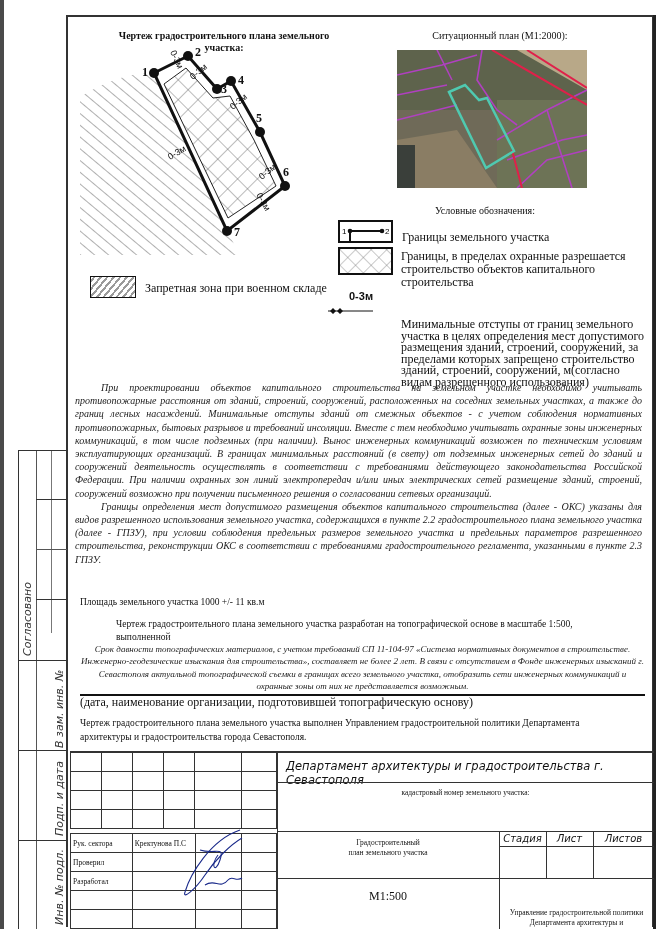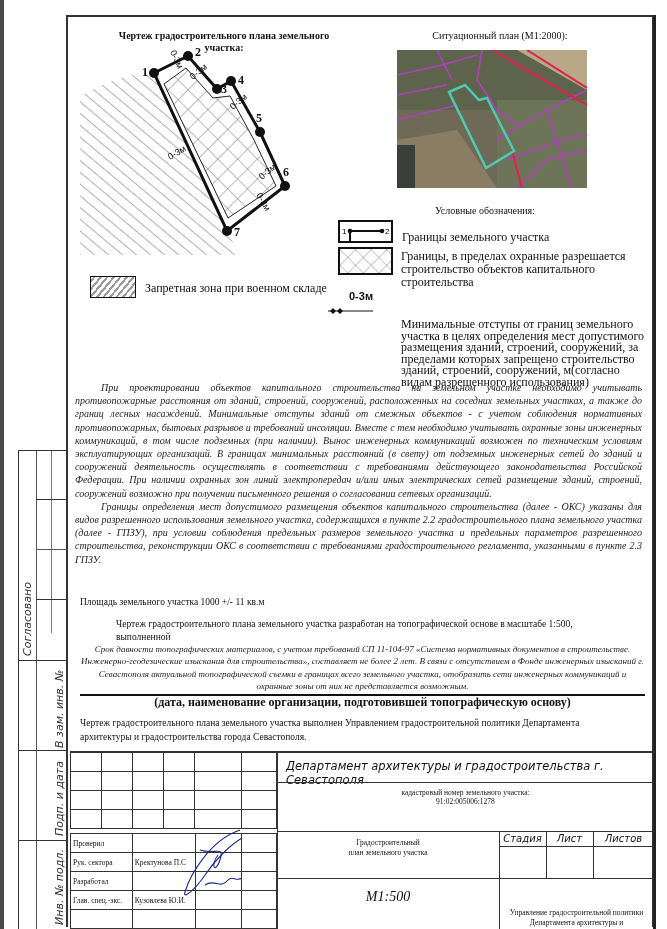--- a/index.html
+++ b/index.html
@@ -143,21 +143,21 @@
 
 <div class="abs para" style="left:75px;top:381px;width:567px;">
   <p>При проектировании объектов капитального строительства на земельном участке необходимо учитывать противопожарные расстояния от зданий, строений, сооружений, расположенных на соседних земельных участках, а также до границ лесных насаждений. Минимальные отступы зданий от смежных объектов - с учетом соблюдения нормативных противопожарных, бытовых разрывов и требований инсоляции. Вместе с тем необходимо учитывать охранные зоны инженерных коммуникаций, в том числе подземных (при наличии). Вынос инженерных коммуникаций возможен по техническим условиям эксплуатирующих организаций. В границах минимальных расстояний (в свету) от подземных инженерных сетей до зданий и сооружений деятельность осуществлять в соответствии с требованиями действующего законодательства Российской Федерации. При наличии охранных зон линий электропередач и/или иных электрических сетей размещение зданий, строений, сооружений возможно при получении письменного решения о согласовании сетевых организаций.</p>
   <p>Границы определения мест допустимого размещения объектов капитального строительства (далее - ОКС) указаны для видов разрешенного использования земельного участка, содержащихся в пункте 2.2 градостроительного плана земельного участка (далее - ГПЗУ), при условии соблюдения предельных размеров земельного участка и предельных параметров разрешенного строительства, реконструкции ОКС в соответствии с требованиями градостроительного регламента, указанными в пункте 2.3 ГПЗУ.</p>
 </div>
 
 <div class="abs t9" style="left:80px;top:597px;font-size:9.5px;">Площадь земельного участка 1000 +/- 11 кв.м</div>
 <div class="abs t9" style="left:80px;top:618px;width:480px;font-size:9.5px;line-height:13px;margin-left:36px;">Чертеж градостроительного плана земельного участка разработан на топографической основе в масштабе 1:500, выполненной</div>
 <div class="abs" style="left:80px;top:643px;width:565px;font-size:9px;line-height:12.3px;font-style:italic;text-align:center;color:#222;">Срок давности топографических материалов, с учетом требований СП 11-104-97 «Система нормативных документов в строительстве. Инженерно-геодезические изыскания для строительства», составляет не более 2 лет. В связи с отсутствием в Фонде инженерных изысканий г. Севастополя актуальной топографической съемки в границах всего земельного участка, отобразить сети инженерных коммуникаций и охранные зоны от них не представляется возможным.</div>
 <div class="abs" style="left:80px;top:694px;width:565px;height:0;border-top:2px solid #111;"></div>
-<div class="abs t9" style="left:80px;top:697px;width:565px;text-align:center;font-weight:bold;">(дата, наименование организации, подготовившей топографическую основу)</div>
+<div class="abs t9" style="left:80px;top:697px;width:565px;">(дата, наименование организации, подготовившей топографическую основу)</div>
 <div class="abs t9" style="left:80px;top:716px;width:520px;font-size:9.5px;line-height:14px;">Чертеж градостроительного плана земельного участка выполнен Управлением градостроительной политики Департамента архитектуры и градостроительства города Севастополя.</div>
 
 <div class="abs" style="left:18px;top:450px;width:48px;height:479px;border-left:1px solid #333;border-top:1px solid #333;box-sizing:border-box;">
   <div class="abs" style="left:17px;top:0;width:0;height:479px;border-left:1px solid #555;"></div>
   <div class="abs" style="left:32px;top:0;width:0;height:182px;border-left:1px solid #777;"></div>
   <div class="abs" style="left:17px;top:48px;width:31px;border-top:1px solid #333;"></div>
   <div class="abs" style="left:17px;top:98px;width:31px;border-top:1px solid #555;"></div>
   <div class="abs" style="left:17px;top:148px;width:31px;border-top:1px solid #333;"></div>
   <div class="abs" style="left:0;top:209px;width:48px;border-top:1px solid #333;"></div>
   <div class="abs" style="left:0;top:299px;width:48px;border-top:1px solid #333;"></div>
@@ -203,40 +203,34 @@
         <td></td>
         <td></td>
         <td></td>
       </tr>
 </tbody>
   </table>
 
 <table class="grid" style="left:70px;top:833px;width:207px;">
   <tbody>
       <tr>
+        <td>Рук. сектора</td>
+        <td>Кректунова П.С</td>
+        <td></td>
+        <td></td>
+      </tr>
+  <tr>
         <td style="width:62px">Проверил</td>
         <td style="width:63px"></td>
         <td style="width:47px"></td>
         <td style="width:35px"></td>
       </tr>
   <tr>
-        <td>Рук. сектора</td>
-        <td>Кректунова П.С</td>
-        <td></td>
-        <td></td>
-      </tr>
-  <tr>
         <td>Разработал</td>
         <td></td>
-        <td></td>
-        <td></td>
-      </tr>
-  <tr>
-        <td>Глав. спец.-экс.</td>
-        <td>Кузовлева Ю.И.</td>
         <td></td>
         <td></td>
       </tr>
   <tr>
         <td></td>
         <td></td>
         <td></td>
         <td></td>
       </tr>
   <tr>
@@ -254,35 +248,34 @@
     <path d="M30,30 C45,35 55,25 50,40 C45,55 40,45 48,35"></path>
     <path d="M35,65 C45,58 50,70 58,60 C62,55 66,62 72,58"></path>
   </g>
 </svg>
 
 <div class="abs" style="left:277px;top:752px;width:377px;height:177px;border-left:1px solid #333;box-sizing:border-box;"></div>
 <div class="abs gost" style="left:286px;top:759px;width:370px;font-size:11.5px;">Департамент архитектуры и градостроительства г. Севастополя</div>
 <div class="abs" style="left:277px;top:782px;width:377px;border-top:1px solid #333;"></div>
 <div class="abs center" style="left:277px;top:788px;width:377px;font-size:7.5px;line-height:9px;">
   <div>кадастровый номер земельного участка:</div>
-  <div>91:02:005006:1278</div>
 </div>
 <div class="abs" style="left:277px;top:831px;width:377px;border-top:1px solid #333;"></div>
 
 <div class="abs center" style="left:277px;top:838px;width:222px;font-size:7.5px;line-height:10px;">
   <div>Градостроительный</div>
   <div>план земельного участка</div>
 </div>
 <div class="abs" style="left:499px;top:831px;width:0;height:98px;border-left:1px solid #333;"></div>
 <div class="abs" style="left:546px;top:831px;width:0;height:47px;border-left:1px solid #333;"></div>
 <div class="abs" style="left:593px;top:831px;width:0;height:47px;border-left:1px solid #333;"></div>
 <div class="abs" style="left:499px;top:846px;width:155px;border-top:1px solid #333;"></div>
 <div class="abs gost center" style="left:499px;top:833px;width:47px;font-size:10px;">Стадия</div>
 <div class="abs gost center" style="left:546px;top:833px;width:47px;font-size:10px;">Лист</div>
 <div class="abs gost center" style="left:593px;top:833px;width:61px;font-size:10px;">Листов</div>
 
 <div class="abs" style="left:277px;top:878px;width:377px;border-top:1px solid #333;"></div>
-<div class="abs center" style="left:277px;top:889px;width:222px;font-size:14px;font-style:italic;">М1:500</div>
+<div class="abs center" style="left:277px;top:889px;width:222px;font-size:12px;">М1:500</div>
 <div class="abs center" style="left:499px;top:908px;width:155px;font-size:7.5px;line-height:10px;">
   <div>Управление градостроительной политики</div>
   <div>Департамента архитектуры и</div>
   <div>градостроительства города Севастополя</div>
 </div>
 
 </body></html>

